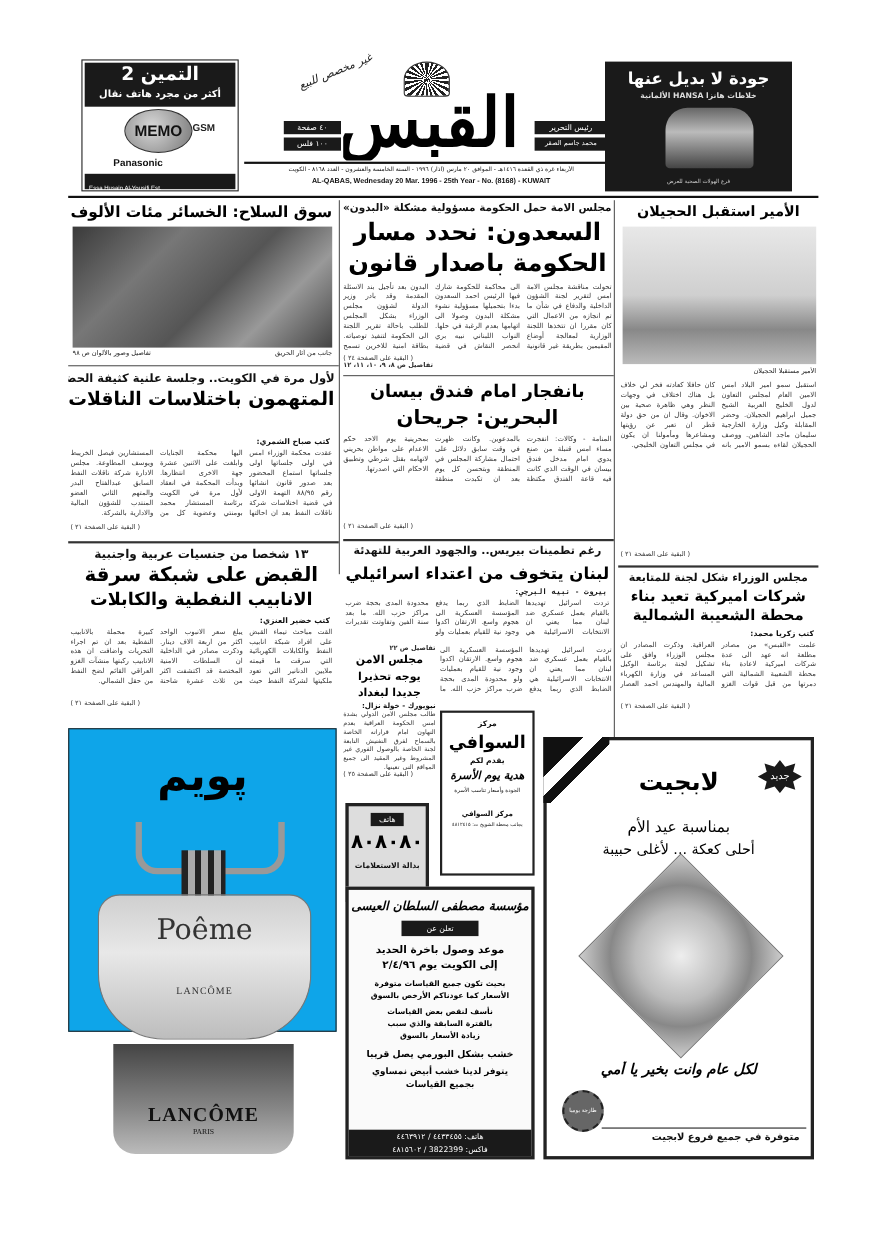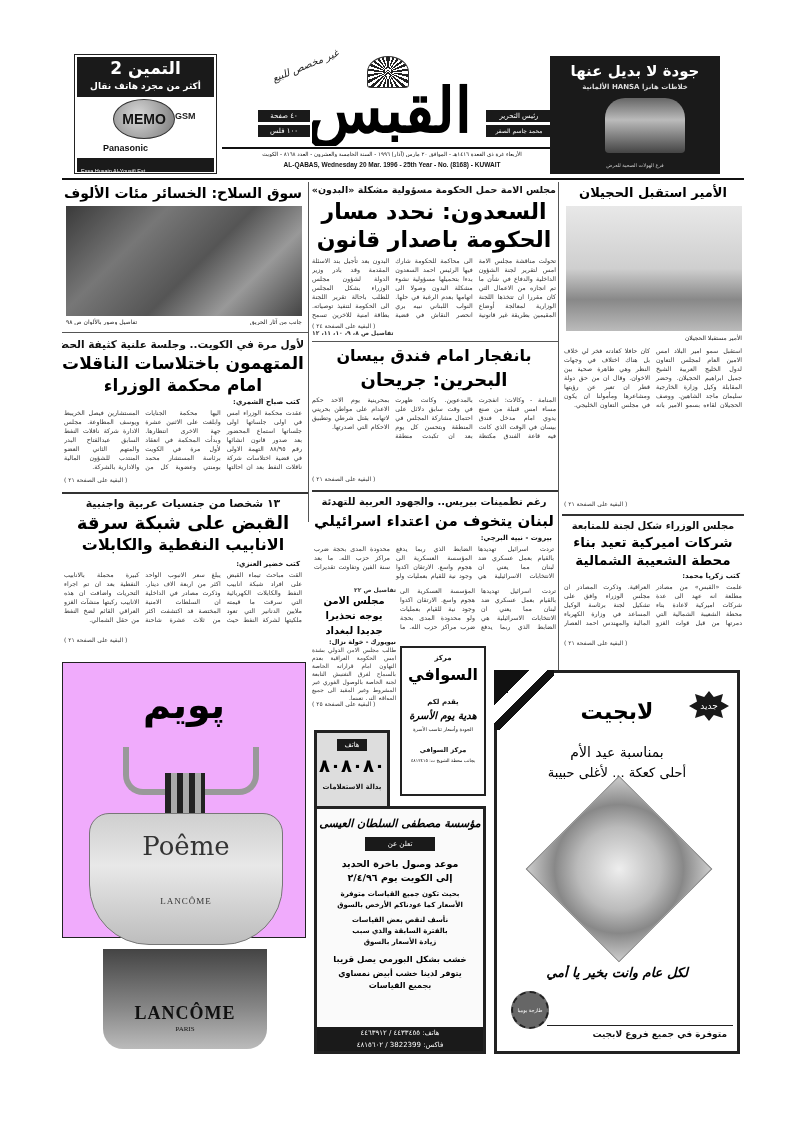--- a/index.html
+++ b/index.html
@@ -90,21 +90,20 @@
     <div class="abs caption" style="left:4px;top:152px;width:176px;">الأمير مستقبلا الحجيلان</div>
     <div class="abs txt" style="left:2px;top:164px;width:178px;height:150px;column-count:2;column-gap:6px;">استقبل سمو امير البلاد امس الامين العام لمجلس التعاون لدول الخليج العربية الشيخ جميل ابراهيم الحجيلان. وحضر المقابلة وكيل وزارة الخارجية سليمان ماجد الشاهين. ووصف الحجيلان لقاءه بسمو الامير بانه كان حافلا كعادته فخر لي خلاف بل هناك اختلاف في وجهات النظر وهي ظاهرة صحية بين الاخوان. وقال ان من حق دولة قطر ان تعبر عن رؤيتها ومشاعرها ومأمولنا ان يكون في مجلس التعاون الخليجي.</div>
     <div class="abs more" style="left:2px;top:318px;">( البقية على الصفحة ٢١ )</div>
   </div>
 
   <div class="rule-h" style="left:0;top:278px;width:246px;"></div>
 
   <div class="abs" style="left:0;top:282px;width:242px;height:150px;">
     <div class="kicker" style="line-height:16px;">لأول مرة في الكويت.. وجلسة علنية كثيفة الحضور</div>
     <div class="hl" style="font-size:17px;line-height:22px;">المتهمون باختلاسات الناقلات</div>
-    <div class="hl" style="font-size:17px;line-height:22px;letter-spacing:2px;">امام محكمة الوزراء</div>
     <div class="abs" style="right:4px;top:62px;font-size:7px;font-weight:bold;direction:rtl;">كتب صباح الشمري:</div>
     <div class="abs txt" style="left:2px;top:72px;width:238px;height:66px;column-count:3;column-gap:6px;">عقدت محكمة الوزراء امس في اولى جلساتها اولى جلساتها استماع المحضور بعد صدور قانون انشائها رقم ٨٨/٩٥ التهمة الاولى في قضية اختلاسات شركة ناقلات النفط بعد ان احالتها اليها محكمة الجنايات وابلغت على الاثنين عشرة جهة الاخرى انتظارها. وبدأت المحكمة في انعقاد لأول مرة في الكويت برئاسة المستشار محمد بومنتي وعضوية كل من المستشارين فيصل الخريبط ويوسف المطاوعة. مجلس الادارة شركة ناقلات النفط السابق عبدالفتاح البدر والمتهم الثاني العضو المنتدب للشؤون المالية والادارية بالشركة.</div>
     <div class="abs more" style="left:2px;top:140px;">( البقية على الصفحة ٢١ )</div>
   </div>
 
   <div class="rule-h" style="left:250px;top:287px;width:246px;"></div>
 
   <div class="abs" style="left:250px;top:290px;width:244px;height:140px;">
     <div class="hl" style="font-size:16px;line-height:24px;">بانفجار امام فندق بيسان</div>
     <div class="hl" style="font-size:18px;line-height:24px;letter-spacing:3px;">البحرين: جريحان</div>
@@ -121,21 +120,21 @@
     <div class="abs" style="right:4px;top:64px;font-size:7px;font-weight:bold;direction:rtl;">كتب خضير العنزي:</div>
     <div class="abs txt" style="left:2px;top:74px;width:238px;height:64px;column-count:3;column-gap:6px;">القت مباحث تيماء القبض على افراد شبكة انابيب النفط والكابلات الكهربائية التي سرقت ما قيمته ملايين الدنانير التي تعود ملكيتها لشركة النفط حيث يبلغ سعر الانبوب الواحد اكثر من اربعة الاف دينار. وذكرت مصادر في الداخلية ان السلطات الامنية المختصة قد اكتشفت اكثر من ثلاث عشرة شاحنة كبيرة محملة بالانابيب النفطية بعد ان تم اجراء التحريات واضافت ان هذه الانابيب ركبتها منشآت الغزو العراقي القائم لضخ النفط من حقل الشمالي.</div>
     <div class="abs more" style="left:2px;top:140px;">( البقية على الصفحة ٢١ )</div>
   </div>
 
   <div class="rule-h" style="left:250px;top:436px;width:246px;height:2px;background:#333;"></div>
 
   <div class="abs" style="left:250px;top:440px;width:244px;height:92px;">
     <div class="kicker" style="font-size:10px;line-height:16px;">رغم تطمينات بيريس.. والجهود العربية للتهدئة</div>
     <div class="hl" style="font-size:15px;line-height:22px;">لبنان يتخوف من اعتداء اسرائيلي</div>
-    <div class="abs" style="right:4px;top:40px;font-size:7px;font-weight:bold;direction:rtl;">بيروت - نبيه البرجي:</div>
+    <div class="abs" style="right:4px;top:40px;font-size:7px;font-weight:bold;direction:rtl;font-family:Liberation Mono, monospace;">بيروت - نبيه البرجي:</div>
     <div class="abs txt" style="left:2px;top:50px;width:240px;height:36px;column-count:3;column-gap:6px;">تردت اسرائيل تهديدها بالقيام بعمل عسكري ضد لبنان مما يعني ان الانتخابات الاسرائيلية هي الضابط الذي ربما يدفع المؤسسة العسكرية الى هجوم واسع. الارتقان اكدوا وجود نية للقيام بعمليات ولو محدودة المدى بحجة ضرب مراكز حزب الله. ما بعد سنة الفين وتفاوتت تقديرات المراقبين عما اذا كانت حكومة بيريس قادرة.</div>
   </div>
 
   <div class="abs" style="left:250px;top:532px;width:84px;height:140px;">
     <div class="more" style="text-align:right;font-weight:bold;">تفاصيل ص ٢٢</div>
     <div class="hl" style="font-size:10px;line-height:15px;">مجلس الامن</div>
     <div class="hl" style="font-size:10px;line-height:15px;">يوجه تحذيرا</div>
     <div class="hl" style="font-size:10px;line-height:15px;">جديدا لبغداد</div>
     <div style="font-size:6.5px;font-weight:bold;direction:rtl;text-align:right;">نيويورك - خولة نزال:</div>
     <div class="txt" style="height:54px;font-size:5.8px;line-height:8px;">طالب مجلس الامن الدولي بشدة امس الحكومة العراقية بعدم التهاون امام قراراته الخاصة بالسماح لفرق التفتيش التابعة لجنة الخاصة بالوصول الفوري غير المشروط وغير المقيد الى جميع المواقع التي تعينها.</div>
@@ -147,37 +146,37 @@
   <div class="rule-h" style="left:500px;top:460px;width:182px;height:2px;background:#333;"></div>
   <div class="abs" style="left:500px;top:464px;width:182px;height:120px;">
     <div class="kicker" style="font-size:10px;line-height:15px;">مجلس الوزراء شكل لجنة للمتابعة</div>
     <div class="hl" style="font-size:13.5px;line-height:18px;">شركات اميركية تعيد بناء</div>
     <div class="hl" style="font-size:13.5px;line-height:18px;">محطة الشعيبة الشمالية</div>
     <div class="abs" style="right:4px;top:54px;font-size:7px;font-weight:bold;direction:rtl;">كتب زكريا محمد:</div>
     <div class="abs txt" style="left:2px;top:64px;width:178px;height:52px;column-count:2;column-gap:6px;">علمت «القبس» من مصادر مطلعة انه عهد الى عدة شركات اميركية لاعادة بناء محطة الشعيبة الشمالية التي دمرتها من قبل قوات الغزو العراقية. وذكرت المصادر ان مجلس الوزراء وافق على تشكيل لجنة برئاسة الوكيل المساعد في وزارة الكهرباء المالية والمهندس احمد العصار من وزارة الكهرباء وتلاه ووائل للنفط من وزارة النفط لمتابعة ومناقشة بناء المحطة مع هذه الشركات.</div>
   </div>
   <div class="abs more" style="left:502px;top:585px;">( البقية على الصفحة ٢١ )</div>
 
-  <div class="abs box" style="left:0;top:608px;width:244px;height:276px;background:#f0abfc;">
+  <div class="abs box" style="left:0;top:608px;width:244px;height:276px;background:#0ea5e9;">
     <div class="hl" style="font-size:38px;line-height:60px;margin-top:12px;">پويم</div>
     <div class="abs" style="left:60px;top:84px;width:124px;height:42px;border:6px solid #999;border-top:none;border-radius:0 0 20px 20px;"></div>
     <div class="abs" style="left:102px;top:110px;width:40px;height:42px;background:repeating-linear-gradient(90deg,#222 0 6px,#aaa 6px 12px);"></div>
     <div class="abs" style="left:26px;top:150px;width:192px;height:130px;border-radius:20px 20px 60px 60px;background:linear-gradient(180deg,#cfcfcf,#e8e8e8 40%,#bdbdbd);border:1px solid #777;">
       <div style="font:26px/40px 'DejaVu Serif',serif;text-align:center;margin-top:12px;color:#333;">Poême</div>
       <div style="font:9px 'Liberation Serif',serif;text-align:center;margin-top:30px;color:#333;letter-spacing:1px;">LANCÔME</div>
     </div>
     <div class="abs" style="left:40px;top:286px;width:164px;height:100px;background:linear-gradient(180deg,#444,#888 60%,#bbb);border-radius:0 0 20px 20px;"></div>
     <div class="abs ctr" style="left:0;top:340px;width:244px;font:bold 18px 'Liberation Serif',serif;color:#111;letter-spacing:1px;">LANCÔME</div>
     <div class="abs ctr" style="left:0;top:362px;width:244px;font:7px 'Liberation Serif',serif;color:#111;">PARIS</div>
   </div>
 
   <div class="abs box" style="left:338px;top:592px;width:86px;height:150px;background:#fff;border-width:2px;">
     <div class="kicker" style="font-size:7px;line-height:12px;margin-top:4px;">مركز</div>
     <div class="hl" style="font-size:16px;line-height:22px;">السوافي</div>
-    <div class="kicker" style="font-size:7px;line-height:12px;margin-top:10px;">يقدم لكم</div>
+    <div class="kicker" style="font-size:7px;line-height:12px;">يقدم لكم</div>
     <div class="hl" style="font-size:10px;line-height:16px;font-style:italic;">هدية يوم الأسرة</div>
     <div class="kicker" style="font-size:5px;line-height:10px;font-weight:normal;">الجودة وأسعار تناسب الأسرة</div>
     <div class="kicker" style="font-size:6.5px;line-height:12px;margin-top:10px;">مركز السوافي</div>
     <div class="kicker" style="font-size:4.5px;line-height:10px;font-weight:normal;">بجانب محطة الشويخ ت: ٤٨١٢٤١٥</div>
   </div>
 
   <div class="abs box" style="left:252px;top:676px;width:76px;height:90px;border-width:3px;background:#ddd;">
     <div class="dark ctr" style="font-size:7px;line-height:12px;width:30px;margin:6px auto 0;">هاتف</div>
     <div class="hl" style="font-size:18px;line-height:30px;">٨٠٨٠٨٠</div>
     <div class="kicker" style="font-size:7px;line-height:12px;">بدالة الاستعلامات</div>

